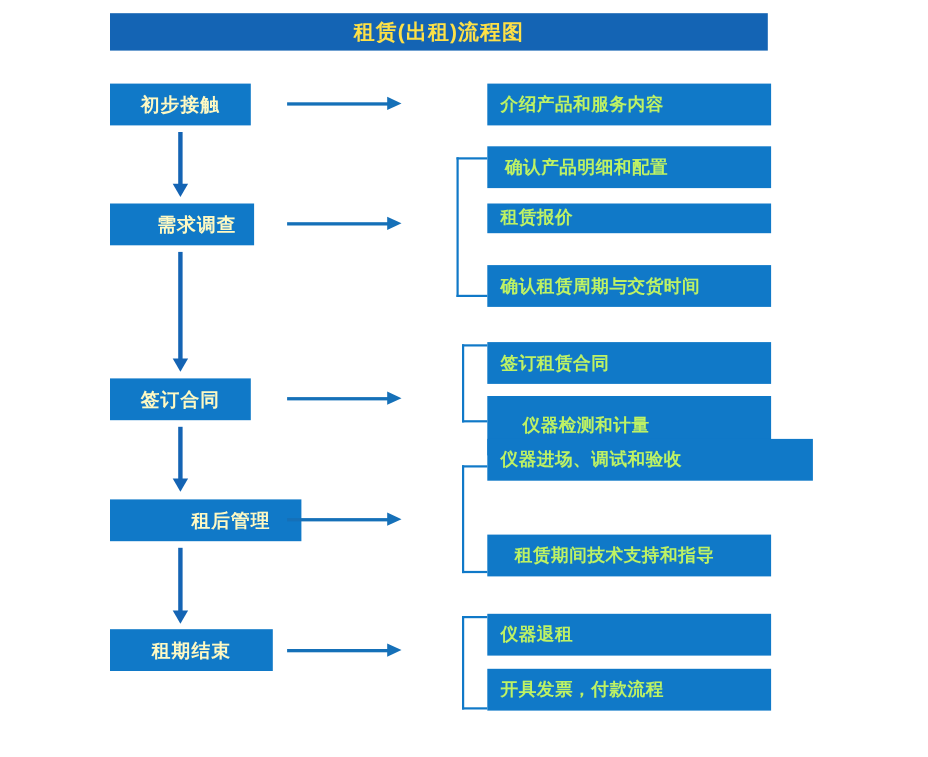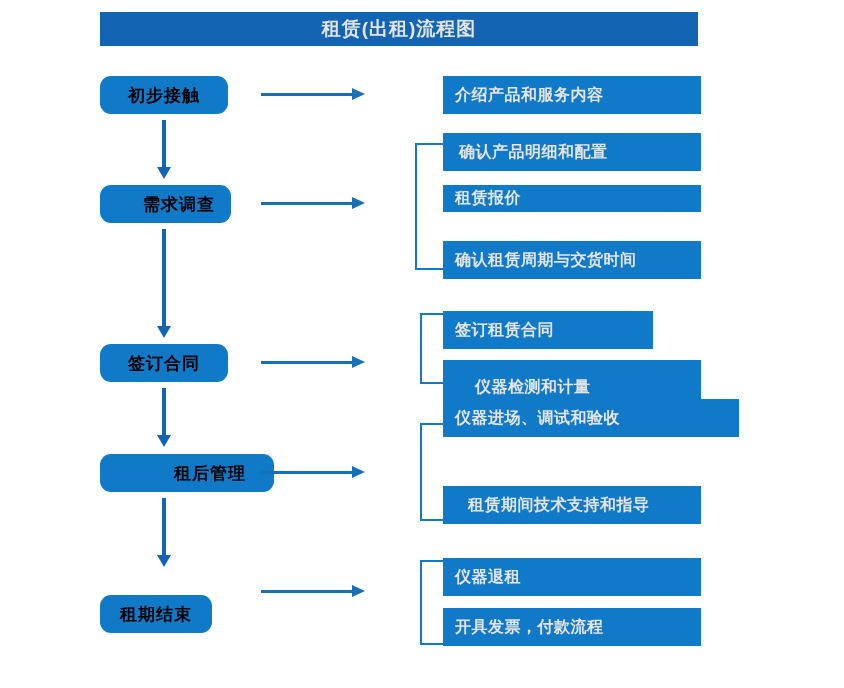--- a/index.html
+++ b/index.html
@@ -20,44 +20,43 @@
     width: 844px;
     height: 688px;
   }
   .title-bar {
     position: absolute;
     left: 100px;
     top: 12px;
     width: 598px;
     height: 34px;
     background: #1464b4;
-    color: #e5e5e5;
+    color: #fde047;
     font-size: 19px;
     font-weight: bold;
     display: flex;
     align-items: center;
     justify-content: center;
     letter-spacing: 1px;
   }
   .stage-box {
     position: absolute;
     background: #1079c8;
-    color: #000000;
+    color: #fef9c3;
     font-weight: bold;
     font-size: 17px;
     display: flex;
     align-items: center;
     justify-content: center;
     letter-spacing: 1px;
-    border-radius: 11px;
   }
   .detail-box {
     position: absolute;
     background: #1079c8;
-    color: #e5e5e5;
+    color: #bef264;
     font-weight: bold;
     font-size: 16px;
     display: flex;
     align-items: center;
     padding-left: 12px;
     box-sizing: border-box;
     letter-spacing: 0.5px;
   }
   .varrow {
     position: absolute;
@@ -103,21 +102,21 @@
 <body>
 
 <div class="stage">
 
   <div class="title-bar">租赁(出租)流程图</div>
 
   <div class="stage-box" style="left:100px; top:76px; width:128px; height:38px;">初步接触</div>
   <div class="stage-box" style="left:100px; top:185px; width:104px; height:38px;padding-left:27px;">需求调查</div>
   <div class="stage-box" style="left:100px; top:344px; width:128px; height:38px;">签订合同</div>
   <div class="stage-box" style="left:100px; top:454px; width:128px; height:38px;padding-left:46px;">租后管理</div>
-  <div class="stage-box" style="left:100px; top:595px; width:112px; height:38px;text-align:right;">租期结束</div>
+  <div class="stage-box" style="left:100px; top:572px; width:148px; height:38px;text-align:right;">租期结束</div>
 
   <div class="varrow" style="left:162px; top:120px; height:48px;"></div>
   <div class="varrow" style="left:162px; top:229px; height:98px;"></div>
   <div class="varrow" style="left:162px; top:388px; height:48px;"></div>
   <div class="varrow" style="left:162px; top:498px; height:58px;"></div>
 
   <div class="harrow" style="left:261px; top:93px; width:92px;"></div>
   <div class="harrow" style="left:261px; top:202px; width:92px;"></div>
   <div class="harrow" style="left:261px; top:361px; width:92px;"></div>
   <div class="harrow" style="left:261px; top:471px; width:92px;"></div>
@@ -127,21 +126,21 @@
   <div class="bracket" style="left:420px; top:313px; width:23px; height:71px;"></div>
   <div class="bracket" style="left:420px; top:423px; width:23px; height:98px;"></div>
   <div class="bracket" style="left:420px; top:560px; width:23px; height:85px;"></div>
 
   <div class="detail-box" style="left:443px; top:76px; width:258px; height:38px;">介绍产品和服务内容</div>
 
   <div class="detail-box" style="left:443px; top:133px; width:258px; height:38px;padding-left:16px;">确认产品明细和配置</div>
   <div class="detail-box" style="left:443px; top:185px; width:258px; height:27px;">租赁报价</div>
   <div class="detail-box" style="left:443px; top:241px; width:258px; height:38px;">确认租赁周期与交货时间</div>
 
-  <div class="detail-box" style="left:443px; top:311px; width:210px; height:38px;">签订租赁合同</div>
+  <div class="detail-box" style="left:443px; top:311px; width:258px; height:38px;">签订租赁合同</div>
   <div class="detail-box" style="left:443px; top:360px; width:258px; height:54px;padding-left:32px;">仪器检测和计量</div>
 
   <div class="detail-box" style="left:443px; top:399px; width:296px; height:38px;">仪器进场、调试和验收</div>
   <div class="detail-box" style="left:443px; top:486px; width:258px; height:38px;padding-left:25px;">租赁期间技术支持和指导</div>
 
   <div class="detail-box" style="left:443px; top:558px; width:258px; height:38px;">仪器退租</div>
   <div class="detail-box" style="left:443px; top:608px; width:258px; height:38px;">开具发票，付款流程</div>
 
 </div>
 

